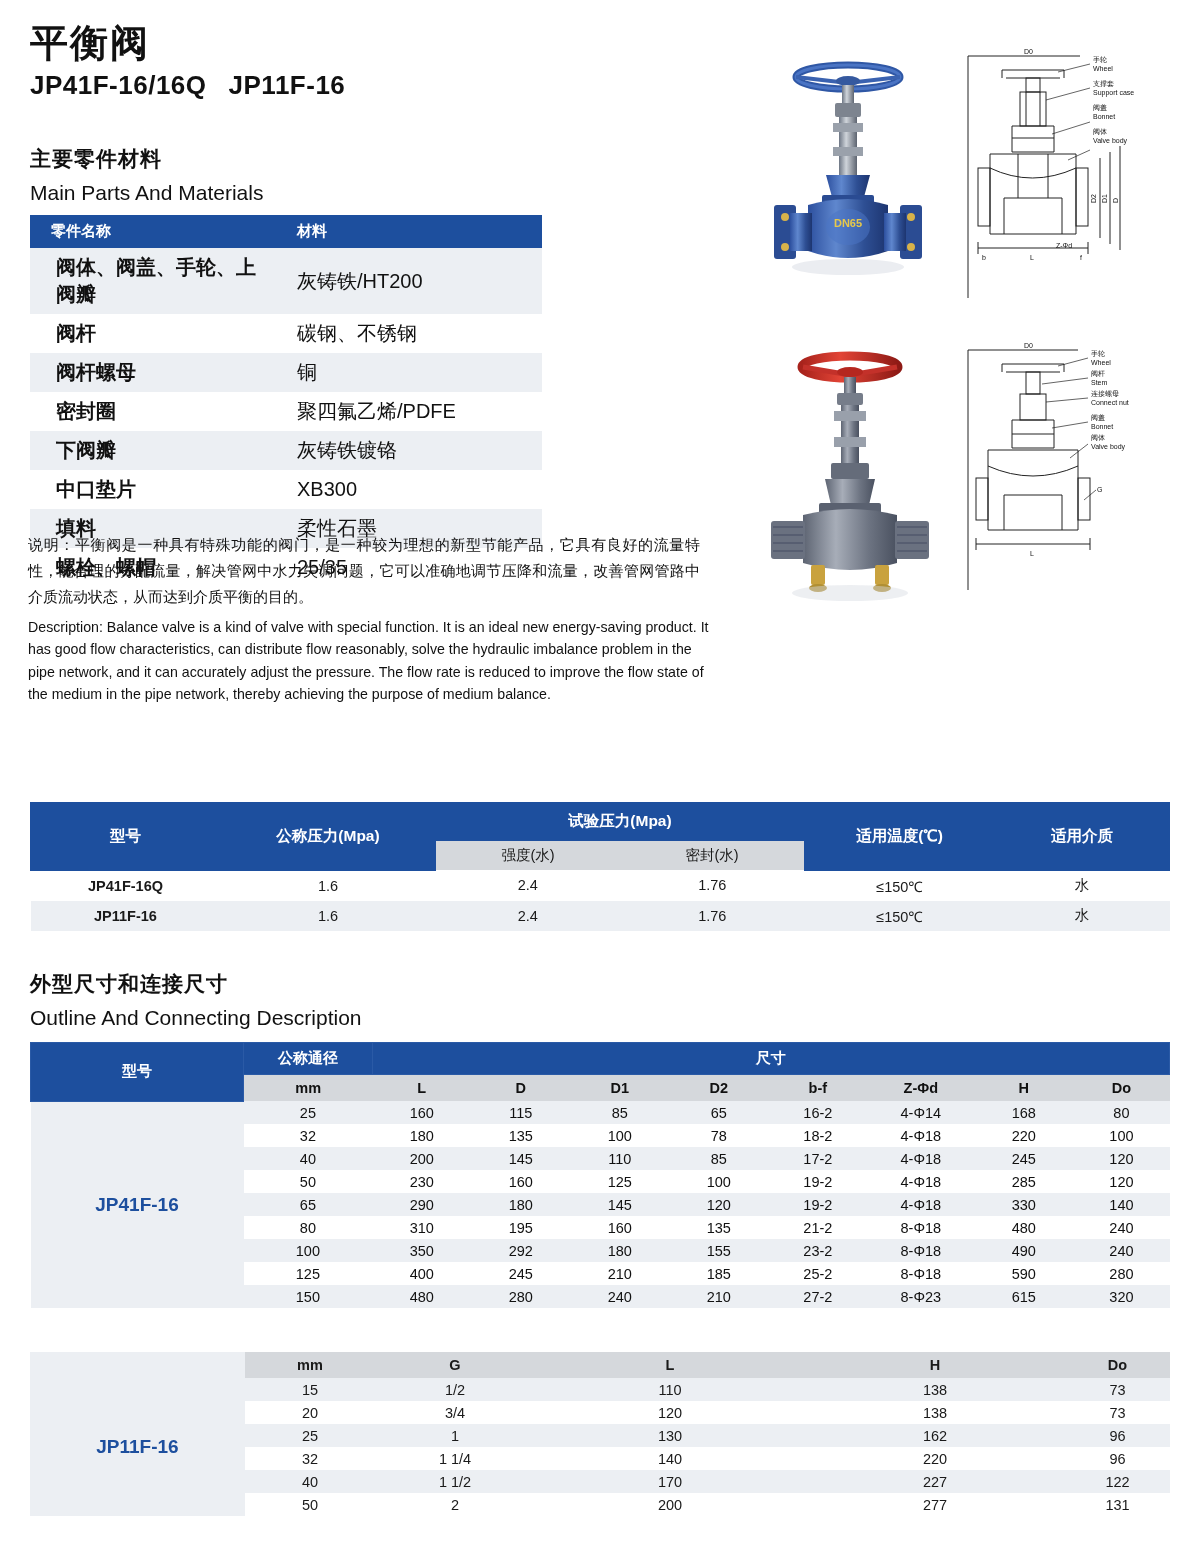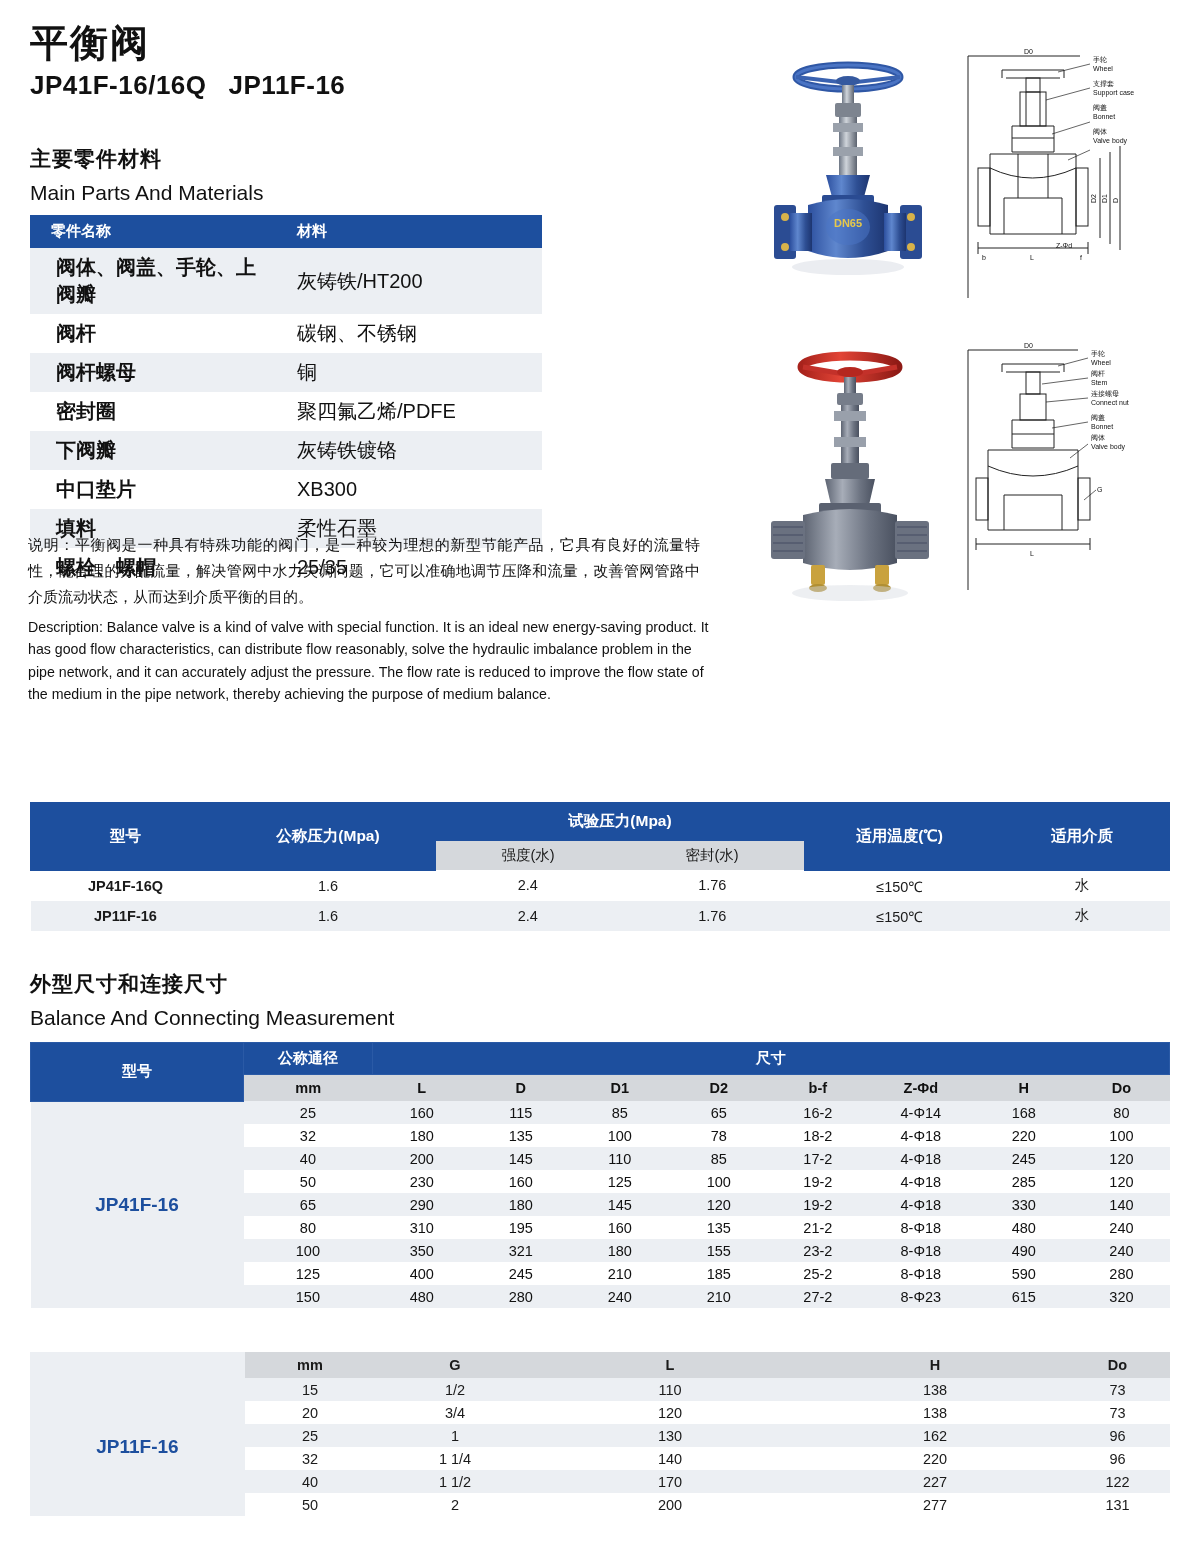--- a/index.html
+++ b/index.html
@@ -416,21 +416,21 @@
       <td>2.4</td>
       <td>1.76</td>
       <td>≤150℃</td>
       <td>水</td>
     </tr>
   </tbody>
     </table>
 
   <div class="sec-outline">
     <div class="sec-cn">外型尺寸和连接尺寸</div>
-    <div class="sec-en">Balance And Connecting Measurement</div>
+    <div class="sec-en">Outline And Connecting Description</div>
   </div>
 
   <table class="ot-table">
     <tbody>
         <tr>
       <th rowspan="2" style="width:215px;height:48px">型号</th>
       <th style="width:130px">公称通径</th>
       <th colspan="8">尺寸</th>
     </tr>
     <tr>
@@ -507,21 +507,21 @@
       <td class="data">160</td>
       <td class="data">135</td>
       <td class="data">21-2</td>
       <td class="data">8-Φ18</td>
       <td class="data">480</td>
       <td class="data">240</td>
     </tr>
     <tr class="odd">
       <td class="data">100</td>
       <td class="data">350</td>
-      <td class="data">321</td>
+      <td class="data">292</td>
       <td class="data">180</td>
       <td class="data">155</td>
       <td class="data">23-2</td>
       <td class="data">8-Φ18</td>
       <td class="data">490</td>
       <td class="data">240</td>
     </tr>
     <tr class="even">
       <td class="data">125</td>
       <td class="data">400</td>

